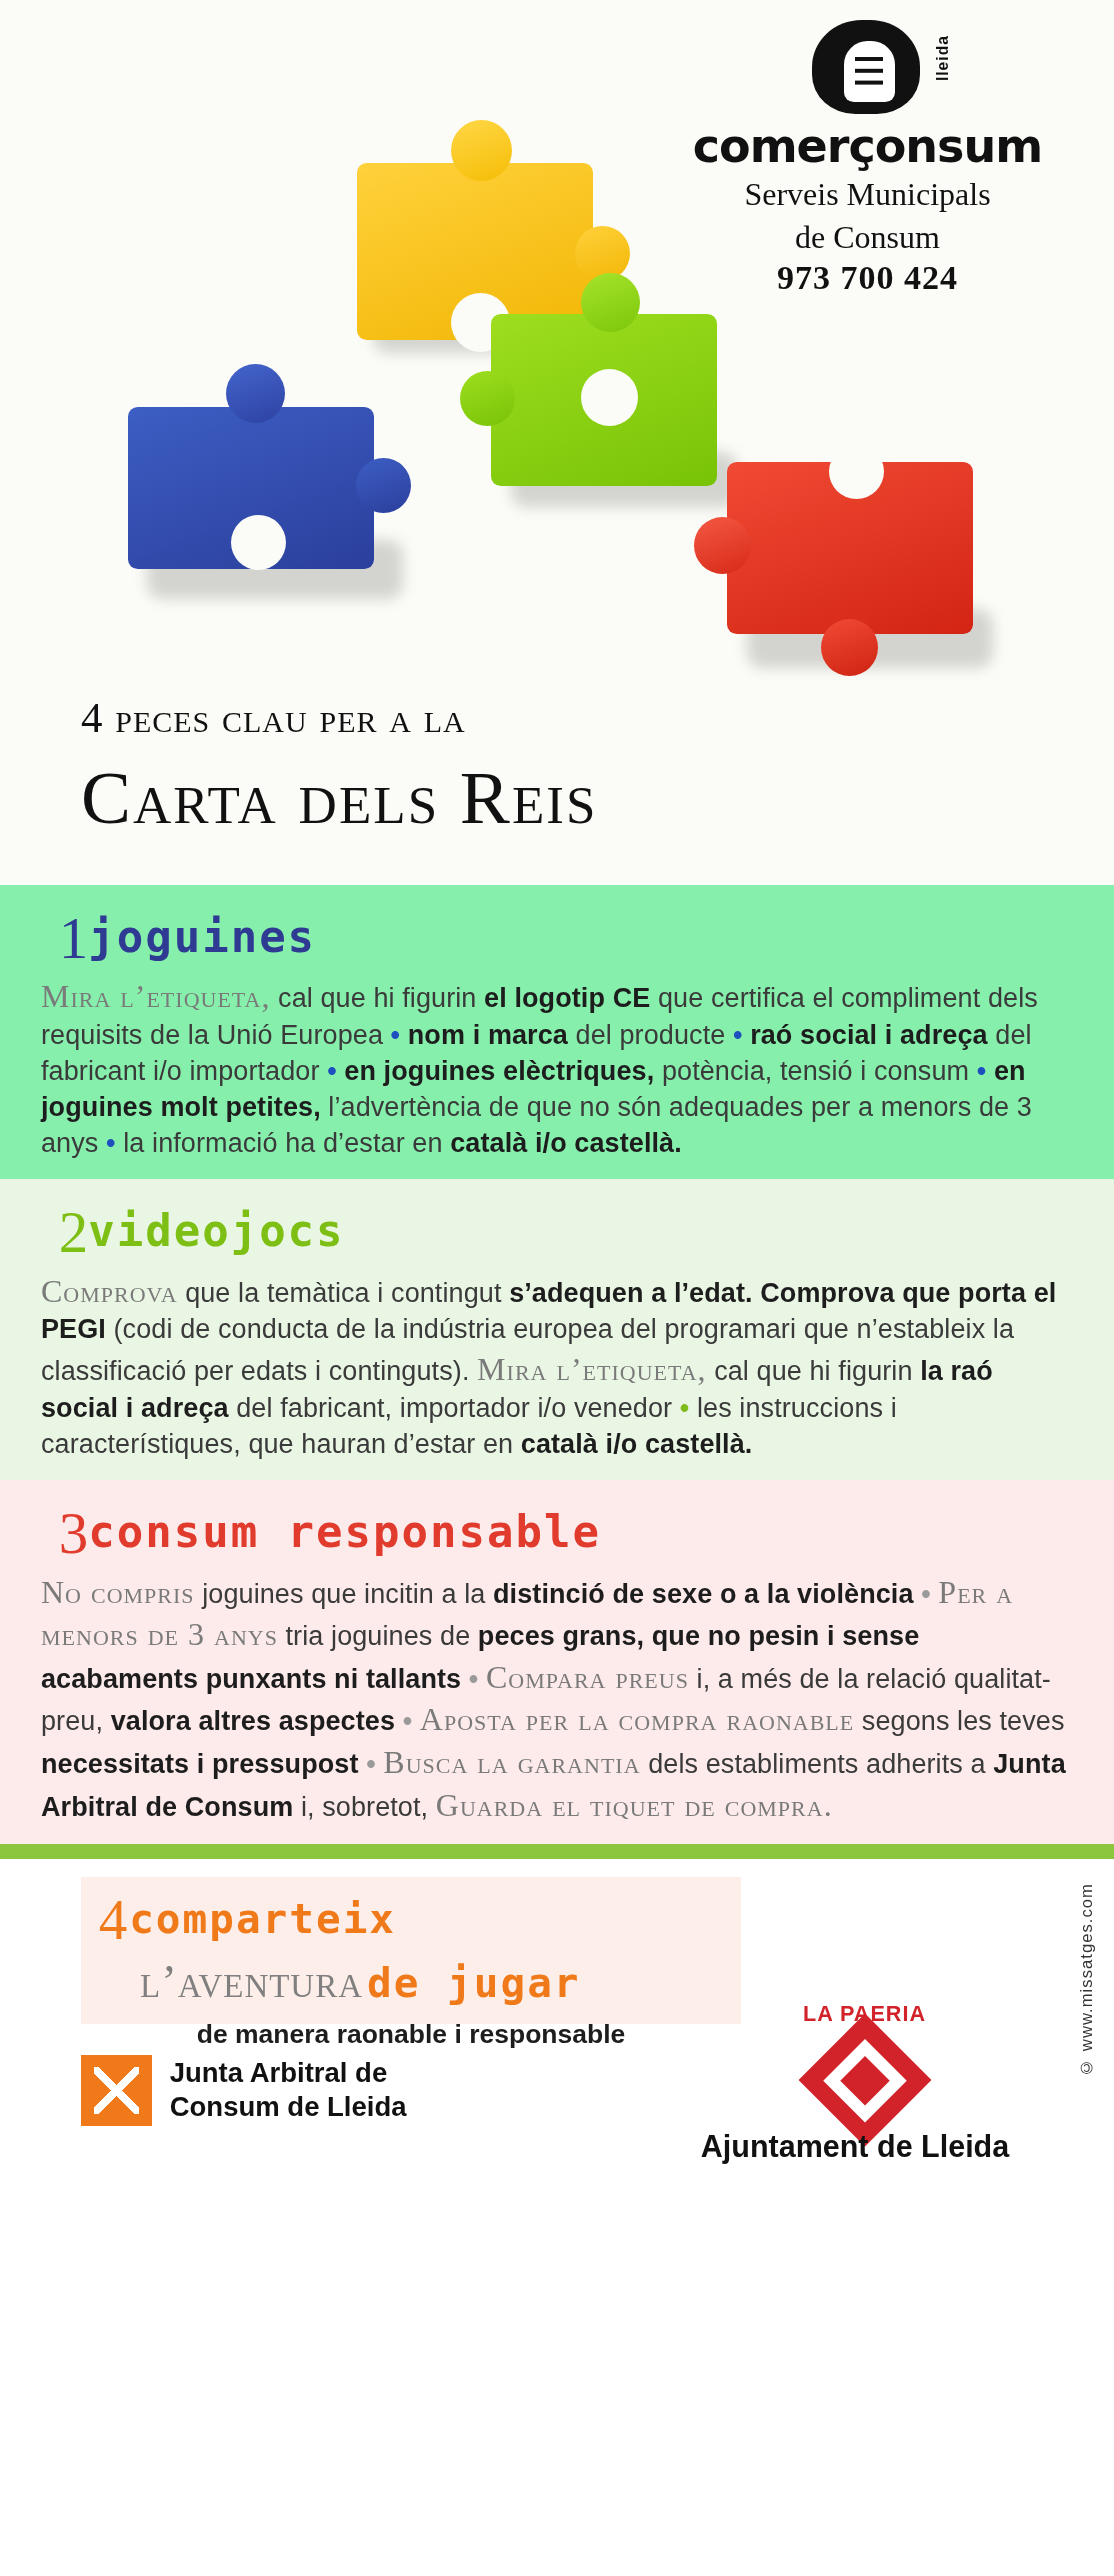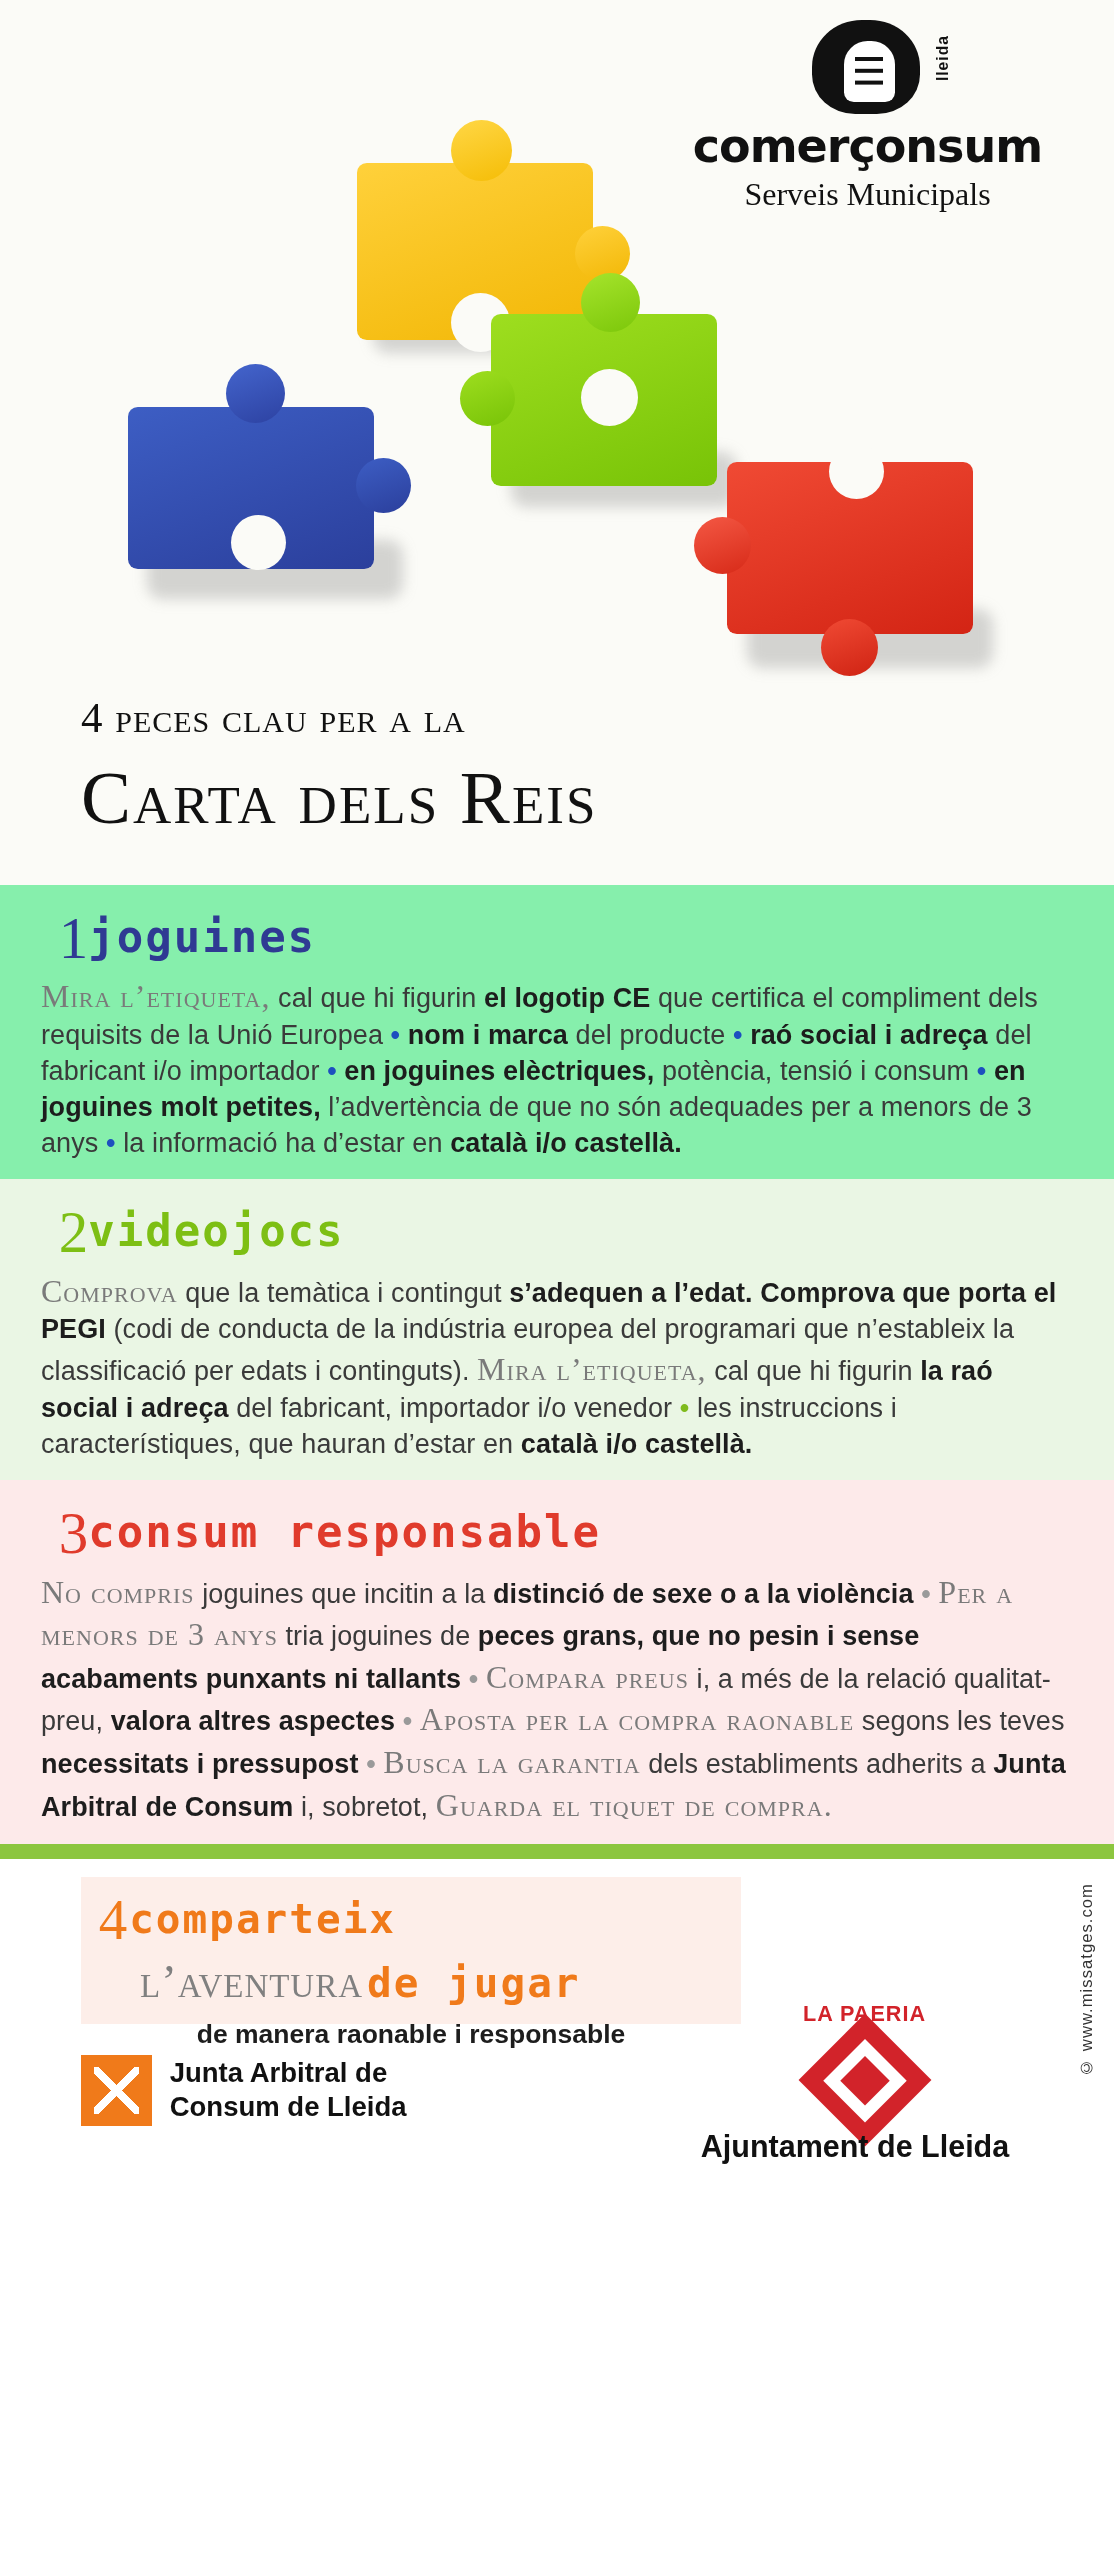--- a/index.html
+++ b/index.html
@@ -327,20 +327,22 @@
   <div class="header">
 
     <div class="brand">
       <div class="brand-mark">
         <div class="blob"></div>
         <div class="face"></div>
         <div class="lleida">lleida</div>
       </div>
       <div class="brand-name">comerçonsum</div>
       <div class="brand-sub">Serveis Municipals</div>
+      <div class="brand-sub">de Consum</div>
+      <div class="brand-phone">973 700 424</div>
     </div>
 
     <div class="puzzle">
       <div class="shadow" style="left:373px;top:147px;width:246px;height:59px;"></div>
       <div class="shadow" style="left:147px;top:393px;width:256px;height:59px;"></div>
       <div class="shadow" style="left:511px;top:305px;width:226px;height:55px;"></div>
       <div class="shadow" style="left:747px;top:462px;width:246px;height:59px;"></div>
 
       <div class="piece p-yellow">
         <div class="knobA"></div>

